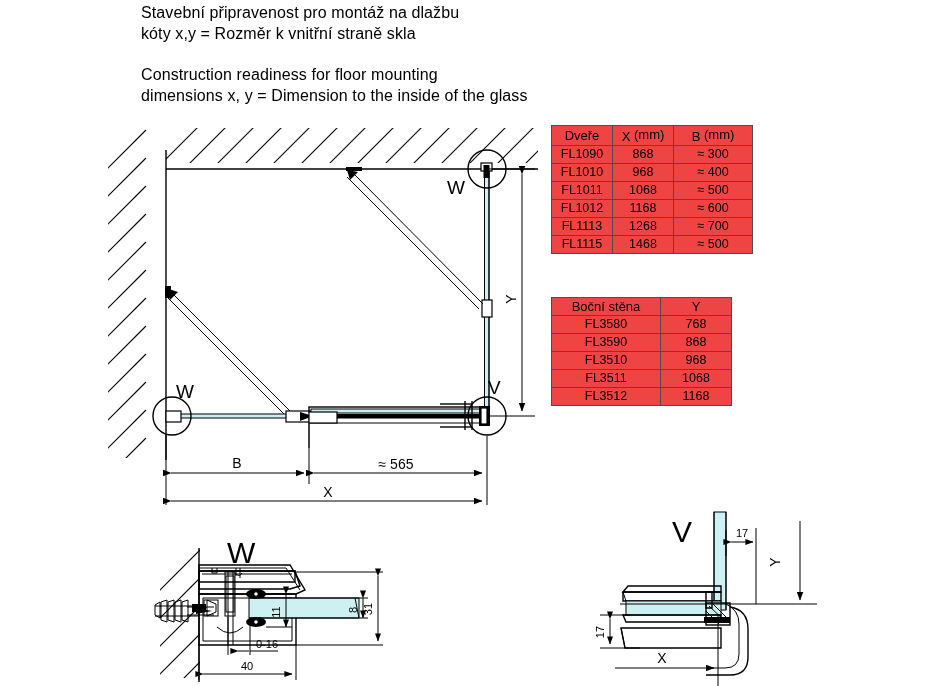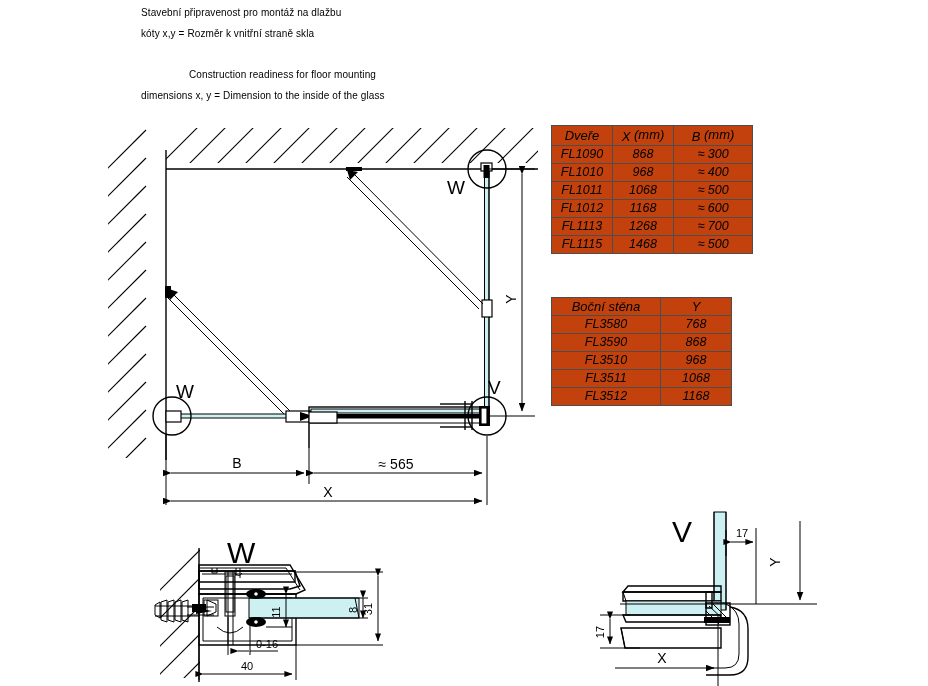--- a/index.html
+++ b/index.html
@@ -2,28 +2,27 @@
 <html><head>
 <meta charset="utf-8">
 <style>
   html,body{margin:0;padding:0;background:#ffffff;}
   body{
     width:928px;height:686px;position:relative;overflow:hidden;
     font-family:"Liberation Sans","DejaVu Sans",sans-serif;
     color:#000;
   }
   .hdr{position:absolute;left:141px;top:2px;width:640px;}
-  .hdr p{margin:0;font-size:10px;line-height:21px;letter-spacing:.1px;}
-  .hdr .grp2{margin-top:20px;margin-left:48px;}
+  .hdr p{margin:0;font-size:16px;line-height:21px;letter-spacing:.1px;}
+  .hdr .grp2{margin-top:20px;}
 
   
   table.spec{
-    position:absolute;border-collapse:collapse;background:#c2410c;
+    position:absolute;border-collapse:collapse;background:#ef4444;
     font-size:12.5px;
-    font-style:italic;
   }
   table.spec td,table.spec th{
     border:1px solid #4d4d4d;text-align:center;font-weight:normal;
     padding:0;height:17px;line-height:17px;white-space:nowrap;
   }
   table.spec th{font-size:13px;}
   .unit{font-size:13px;vertical-align:2px;}
   #doors-table{left:551px;top:125px;}
   #doors-table td:nth-child(1),#doors-table th:nth-child(1){width:60px;}
   #doors-table td:nth-child(2),#doors-table th:nth-child(2){width:60px;}

